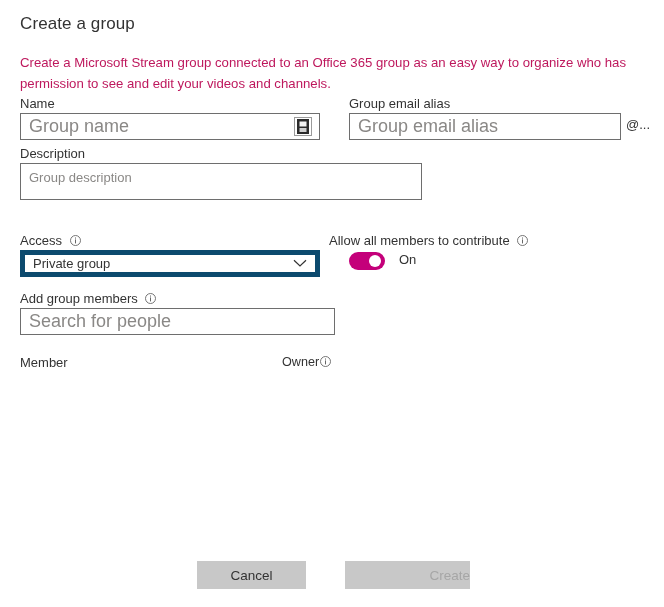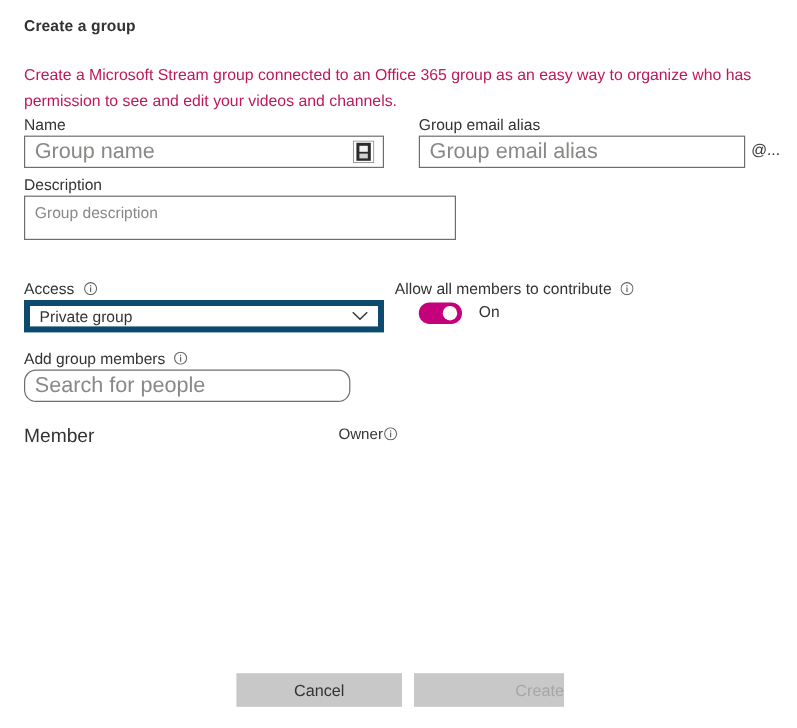--- a/index.html
+++ b/index.html
@@ -18,22 +18,22 @@
   .page {
     position: absolute;
     inset: 0;
   }
 
   
   .page-title {
     position: absolute;
     left: 20px;
     top: 14px;
-    font-size: 13px;
-    font-weight: 700;
+    font-size: 17px;
+    font-weight: 400;
     color: #333333;
     letter-spacing: 0.1px;
   }
   .page-desc {
     position: absolute;
     left: 20px;
     top: 41px;
     width: 628px;
     font-size: 13.2px;
     line-height: 21px;
@@ -96,21 +96,21 @@
     font-size: 13px;
     color: #333333;
     white-space: nowrap;
   }
 
   
   #desc-label { left: 20px; top: 146px; }
   #desc-input {
     position: absolute;
     left: 20px; top: 163px;
-    width: 360px; height: 37px;
+    width: 402px; height: 37px;
     box-sizing: border-box;
     border: 1px solid #6e6e6e;
     background: #ffffff;
     font-family: "Liberation Sans", sans-serif;
     font-size: 13px;
     color: #333333;
     padding: 6px 8px;
     resize: none;
     outline: none;
     line-height: 16px;
@@ -159,28 +159,28 @@
   #toggle-state-label {
     margin-left: 14px;
     font-size: 13px;
     color: #333333;
   }
 
   
   #members-label { left: 20px; top: 291px; }
   #members-input {
     left: 20px; top: 308px;
-    width: 272px; height: 27px; border-radius: 10px;
+    width: 315px; height: 27px;
   }
 
   
   #member-col-header {
     position: absolute;
     left: 20px; top: 355px;
-    font-size: 16px;
+    font-size: 13px;
     color: #333333;
   }
   #owner-col-header {
     position: absolute;
     left: 282px; top: 355px;
     font-size: 12.6px;
     color: #333333;
     white-space: nowrap;
   }
   #member-row {
@@ -196,21 +196,21 @@
     height: 28px;
     border: none;
     background: #c8c8c8;
     font-family: "Liberation Sans", sans-serif;
     font-size: 13.5px;
     cursor: pointer;
     padding: 0;
   }
   #cancel-button {
     left: 197px; top: 561px;
-    width: 138px;
+    width: 109px;
     color: #333333;
   }
   #create-button {
     left: 345px; top: 561px;
     width: 125px;
     color: #a6a6a6;
     cursor: default;
     text-align: right;
   }
 </style>

